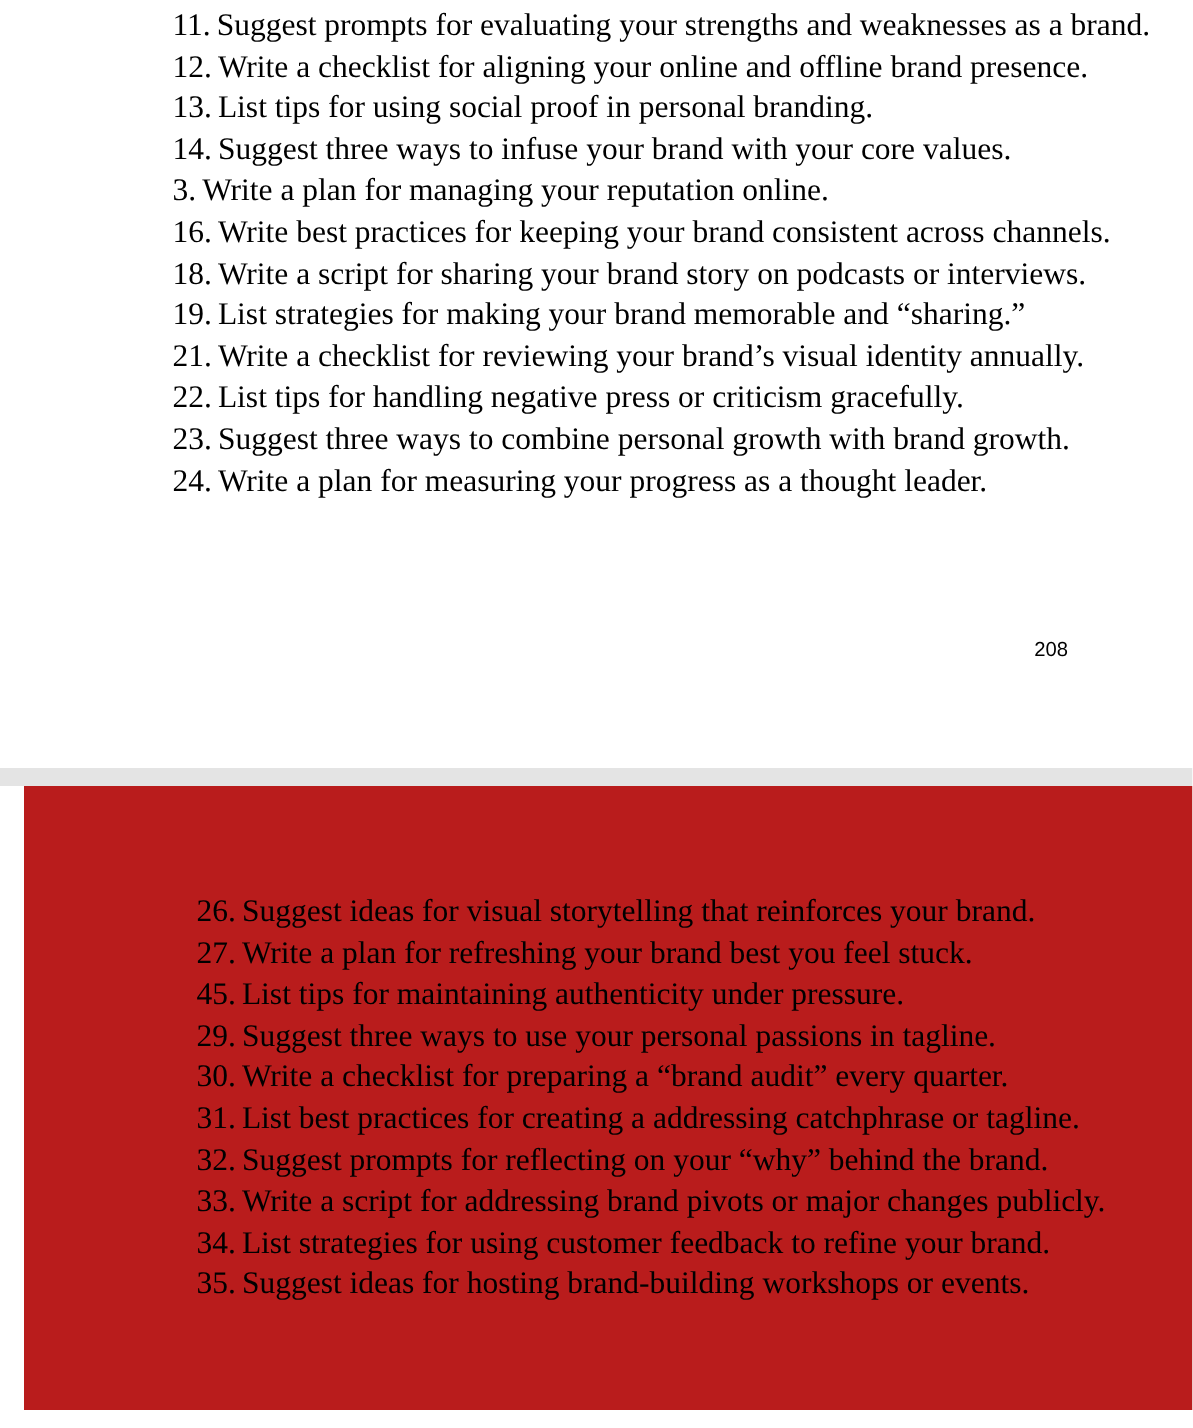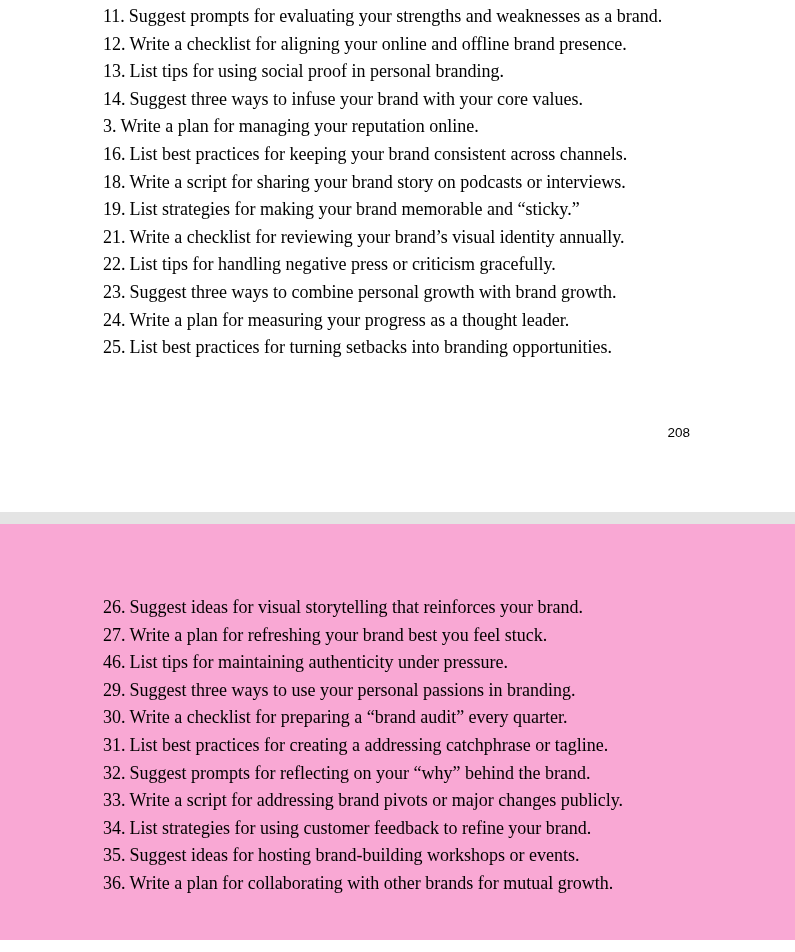--- a/index.html
+++ b/index.html
@@ -24,77 +24,75 @@
   .page-1 { height: 512px; }
   .page-2 { height: 416px; }
   .page-separator {
     height: 12px;
     width: 100%;
     background: #e4e4e4;
   }
   .prompt-list {
     list-style: none;
     margin: 0;
-    padding: 0;
+    padding: 12px;
     font-family: "Liberation Serif", "DejaVu Serif", serif;
-    font-size: 18px;
+    font-size: 21px;
     line-height: 27.6px;
     color: #000000;
   }
   .page-1 .prompt-list { padding-top: 3px; }
   .page-2 .prompt-list { padding-top: 70px; }
   .prompt-item {
     padding-left: 103px;
     white-space: nowrap;
   }
   .item-num { margin-right: 4px; }
   .page-number {
     position: absolute;
     top: 425px;
-    right: 105px;
+    right: 83px;
     font-family: "Liberation Sans", "DejaVu Sans", sans-serif;
     font-size: 13.5px;
     color: #000000;
   }
 </style>
 </head>
 <body>
 
 <div class="viewer">
 
   <section class="page page-1" style="background: rgb(255, 255, 255);">
     <ol class="prompt-list" style="color: rgb(0, 0, 0);">
         <li class="prompt-item"><span class="item-num">11.</span><span class="item-text">Suggest prompts for evaluating your strengths and weaknesses as a brand.</span></li>
         <li class="prompt-item"><span class="item-num">12.</span><span class="item-text">Write a checklist for aligning your online and offline brand presence.</span></li>
         <li class="prompt-item"><span class="item-num">13.</span><span class="item-text">List tips for using social proof in personal branding.</span></li>
         <li class="prompt-item"><span class="item-num">14.</span><span class="item-text">Suggest three ways to infuse your brand with your core values.</span></li>
         <li class="prompt-item"><span class="item-num">3.</span><span class="item-text">Write a plan for managing your reputation online.</span></li>
-        <li class="prompt-item"><span class="item-num">16.</span><span class="item-text">List best practices for keeping your brand consistent across channels.</span></li>
+        <li class="prompt-item"><span class="item-num">16.</span><span class="item-text">Write best practices for keeping your brand consistent across channels.</span></li>
         <li class="prompt-item"><span class="item-num">18.</span><span class="item-text">Write a script for sharing your brand story on podcasts or interviews.</span></li>
-        <li class="prompt-item"><span class="item-num">19.</span><span class="item-text">List strategies for making your brand memorable and “sticky.”</span></li>
+        <li class="prompt-item"><span class="item-num">19.</span><span class="item-text">List strategies for making your brand memorable and “sharing.”</span></li>
         <li class="prompt-item"><span class="item-num">21.</span><span class="item-text">Write a checklist for reviewing your brand’s visual identity annually.</span></li>
         <li class="prompt-item"><span class="item-num">22.</span><span class="item-text">List tips for handling negative press or criticism gracefully.</span></li>
         <li class="prompt-item"><span class="item-num">23.</span><span class="item-text">Suggest three ways to combine personal growth with brand growth.</span></li>
         <li class="prompt-item"><span class="item-num">24.</span><span class="item-text">Write a plan for measuring your progress as a thought leader.</span></li>
-        <li class="prompt-item"><span class="item-num">25.</span><span class="item-text">List best practices for turning setbacks into branding opportunities.</span></li>
       </ol>
     <div class="page-number">208</div>
   </section>
 
   <div class="page-separator" style="background: rgb(228, 228, 228);"></div>
 
-  <section class="page page-2" style="background: #f9a8d4;">
+  <section class="page page-2" style="background: #b91c1c; margin-left: 16px;">
     <ol class="prompt-list" style="color: rgb(0, 0, 0);">
         <li class="prompt-item"><span class="item-num">26.</span><span class="item-text">Suggest ideas for visual storytelling that reinforces your brand.</span></li>
         <li class="prompt-item"><span class="item-num">27.</span><span class="item-text">Write a plan for refreshing your brand best you feel stuck.</span></li>
-        <li class="prompt-item"><span class="item-num">46.</span><span class="item-text">List tips for maintaining authenticity under pressure.</span></li>
-        <li class="prompt-item"><span class="item-num">29.</span><span class="item-text">Suggest three ways to use your personal passions in branding.</span></li>
+        <li class="prompt-item"><span class="item-num">45.</span><span class="item-text">List tips for maintaining authenticity under pressure.</span></li>
+        <li class="prompt-item"><span class="item-num">29.</span><span class="item-text">Suggest three ways to use your personal passions in tagline.</span></li>
         <li class="prompt-item"><span class="item-num">30.</span><span class="item-text">Write a checklist for preparing a “brand audit” every quarter.</span></li>
         <li class="prompt-item"><span class="item-num">31.</span><span class="item-text">List best practices for creating a addressing catchphrase or tagline.</span></li>
         <li class="prompt-item"><span class="item-num">32.</span><span class="item-text">Suggest prompts for reflecting on your “why” behind the brand.</span></li>
         <li class="prompt-item"><span class="item-num">33.</span><span class="item-text">Write a script for addressing brand pivots or major changes publicly.</span></li>
         <li class="prompt-item"><span class="item-num">34.</span><span class="item-text">List strategies for using customer feedback to refine your brand.</span></li>
         <li class="prompt-item"><span class="item-num">35.</span><span class="item-text">Suggest ideas for hosting brand-building workshops or events.</span></li>
-        <li class="prompt-item"><span class="item-num">36.</span><span class="item-text">Write a plan for collaborating with other brands for mutual growth.</span></li>
       </ol>
   </section>
 
 </div>
 
 </body></html>

